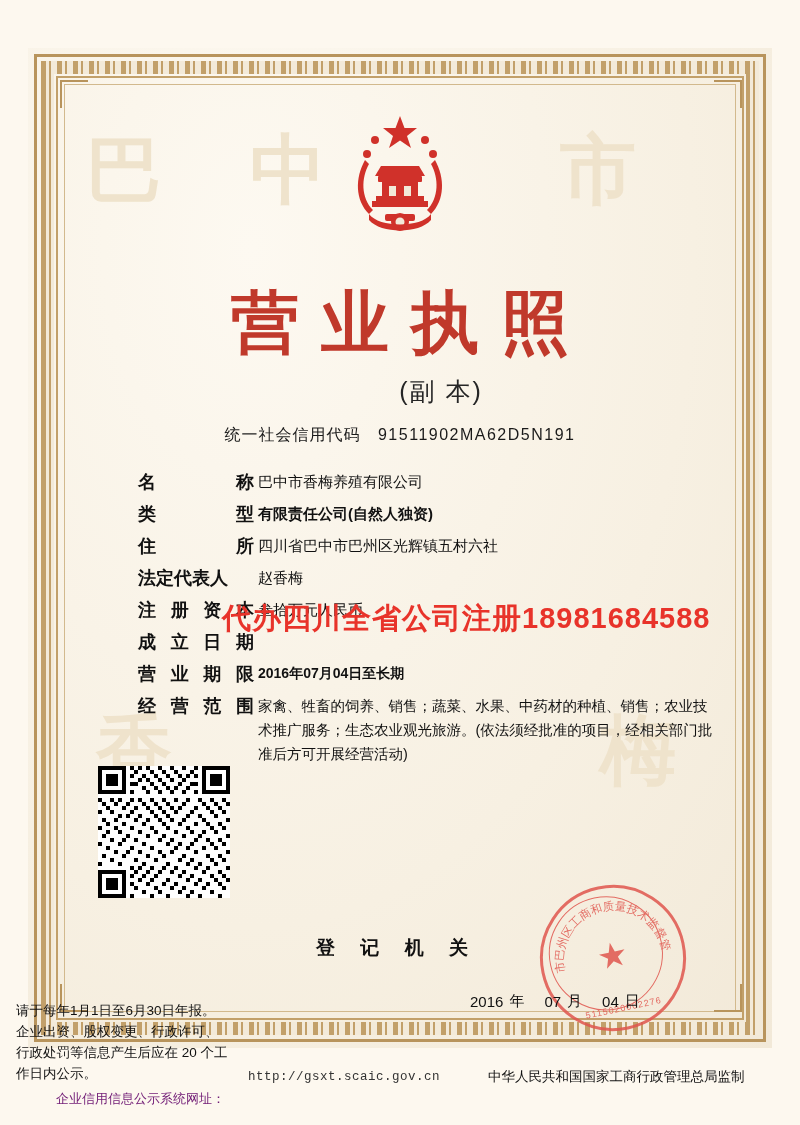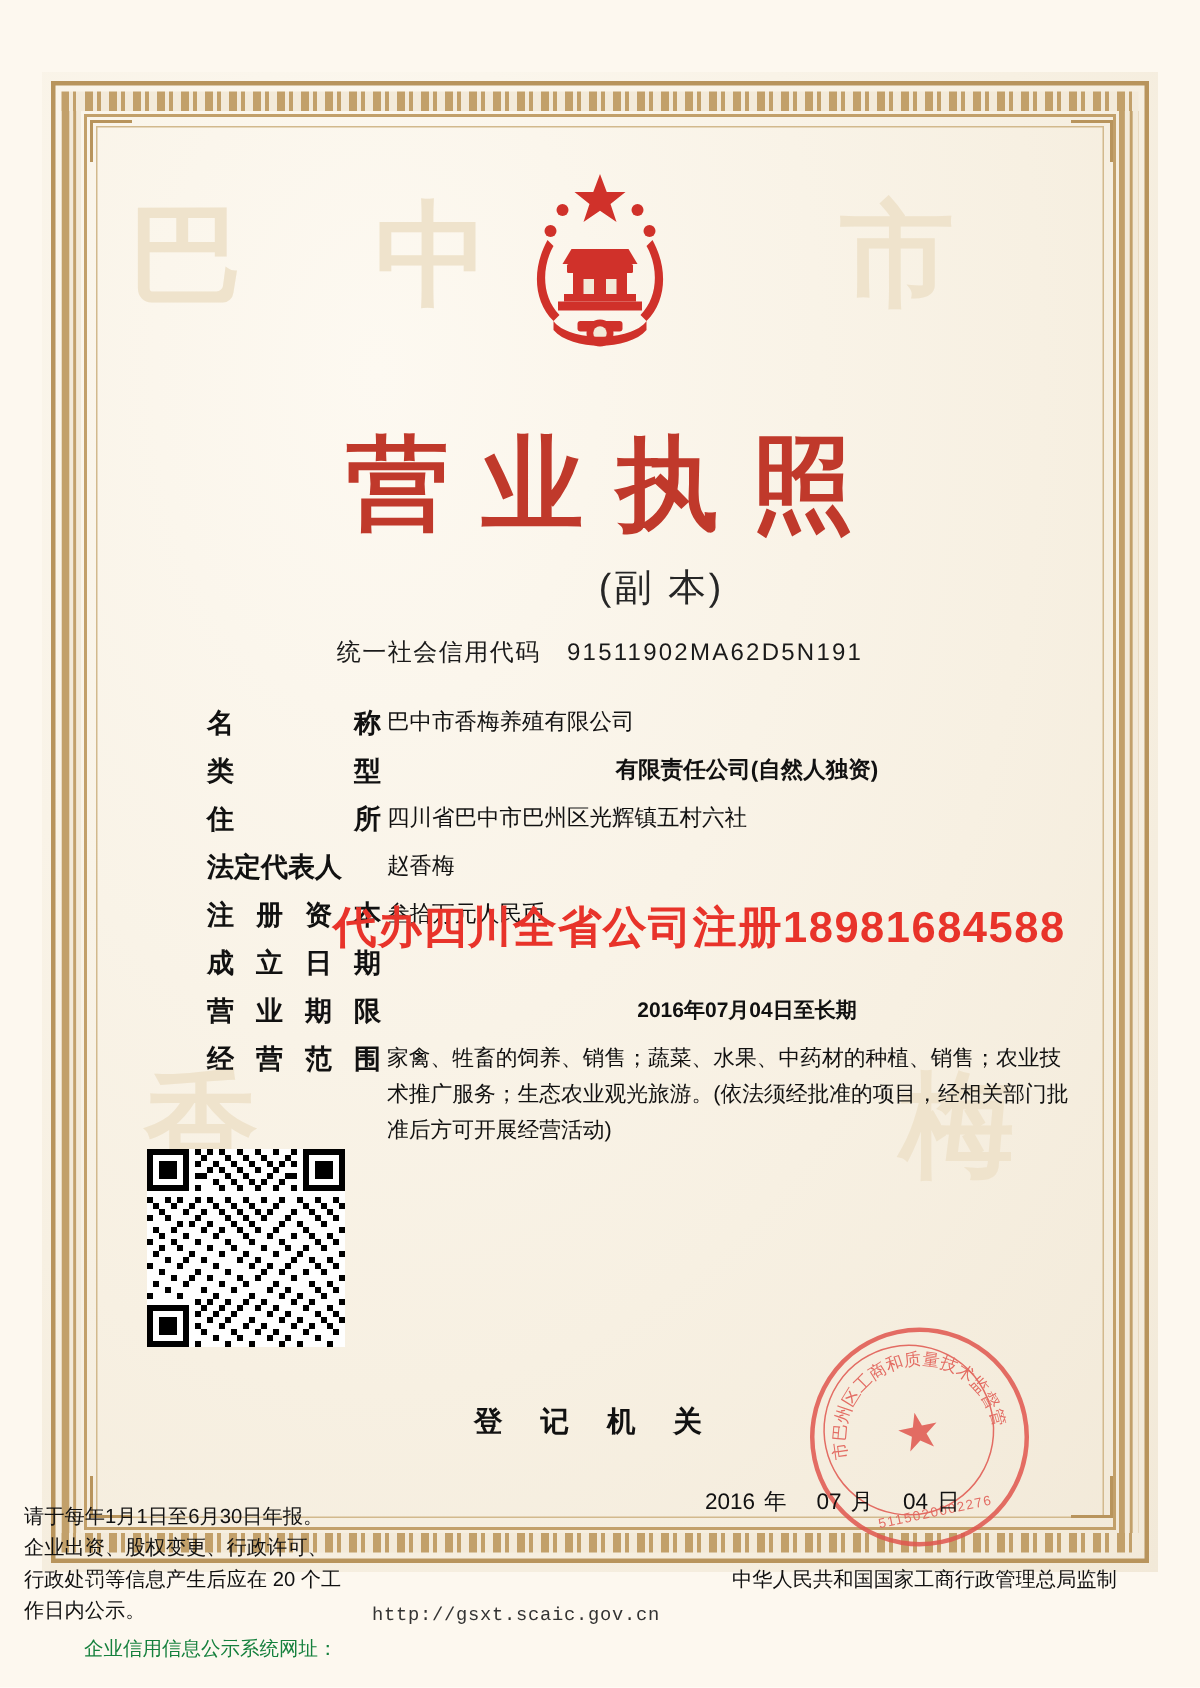--- a/index.html
+++ b/index.html
@@ -83,21 +83,21 @@
   .lbl{
     position:absolute;left:0;top:0;width:116px;
     font-size:18px;color:#111;font-weight:bold;
     display:flex;justify-content:space-between;
   }
   .lbl span{display:inline-block}
   .val{
     margin-left:120px;font-size:15px;color:#111;line-height:23px;
   }
   .val.small{font-size:14px;}
-  .val.bold{font-weight:bold;text-align:center;}
+  .val.bold{font-weight:bold;}
   .scope{font-size:14.5px;line-height:24px;}
 
   
   .redtext{
     position:absolute;left:222px;top:575px;
     font-size:29px;color:#e8332a;font-weight:bold;letter-spacing:1px;
     white-space:nowrap;
     margin-top:24px;
   }
 
@@ -140,28 +140,28 @@
     position:absolute;left:0;bottom:14px;width:140px;text-align:center;
     font-size:9px;color:#e0564e;letter-spacing:1px;
   }
 
   
   .note{
     position:absolute;left:16px;top:1000px;width:250px;
     font-size:13.5px;line-height:21px;color:#111;
   }
   .note-url{
-    position:absolute;left:56px;top:1090px;font-size:13px;color:#15803d;
+    position:absolute;left:56px;top:1090px;font-size:13px;color:#701a75;
   }
   .url-mono{
     position:absolute;left:248px;top:1070px;font-size:12.5px;color:#333;
     font-family:"Liberation Mono","DejaVu Sans Mono",monospace;letter-spacing:.5px;
   }
   .issuer{
-    position:absolute;left:488px;top:1044px;font-size:13.5px;color:#111;
+    position:absolute;left:488px;top:1068px;font-size:13.5px;color:#111;
   }
 </style>
 </head>
 <body>
 
 <div class="page">
 
   <div class="paper-tint"></div>
 
   <div class="wm" style="left:86px;top:120px;">巴</div>

